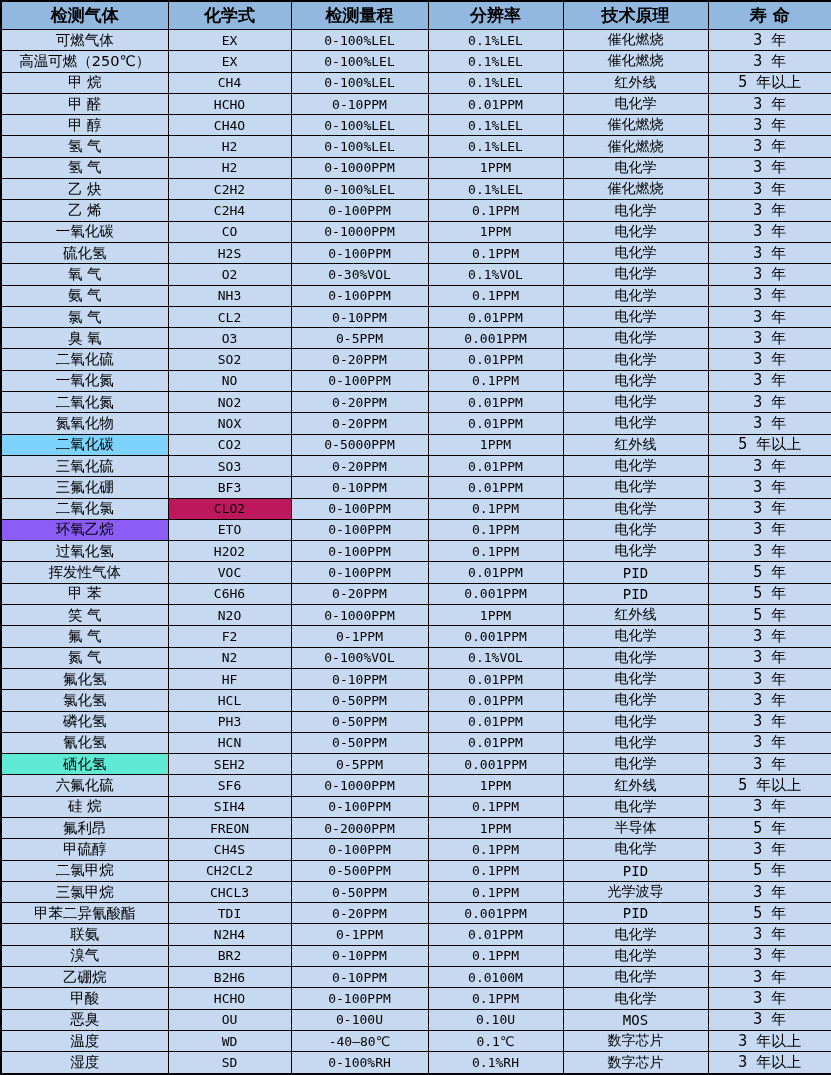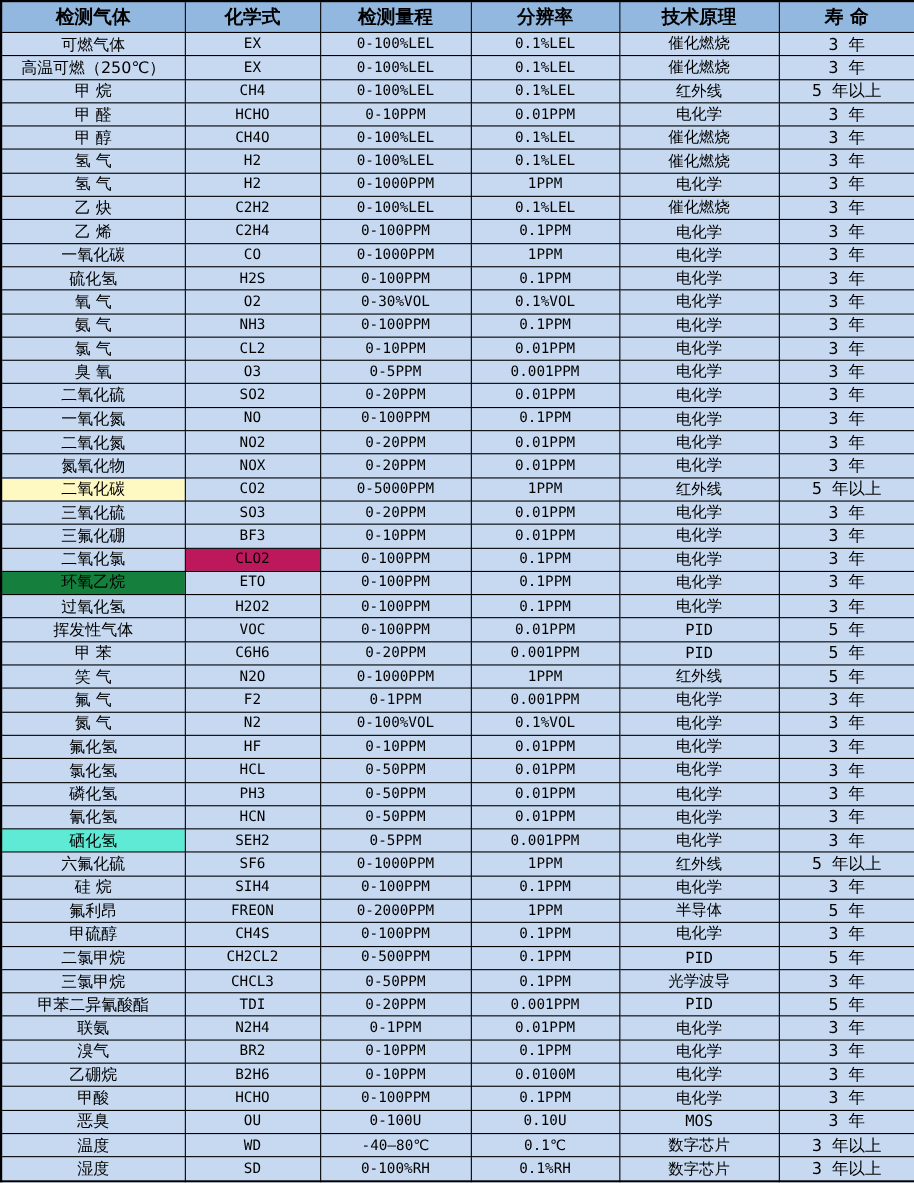--- a/index.html
+++ b/index.html
@@ -219,21 +219,21 @@
   </tr>
       <tr>
     <td class="c-gas" style="background: rgb(198, 217, 241);">氮氧化物</td>
     <td class="c-form" style="background: rgb(198, 217, 241);">NOX</td>
     <td class="c-range" style="background: rgb(198, 217, 241);">0-20PPM</td>
     <td class="c-res" style="background: rgb(198, 217, 241);">0.01PPM</td>
     <td class="c-tech" style="background: rgb(198, 217, 241);">电化学</td>
     <td class="c-life" style="background: rgb(198, 217, 241);">3 年</td>
   </tr>
       <tr>
-    <td class="c-gas" style="background: #fef9c3;">二氧化碳</td>
+    <td class="c-gas" style="background: #7dd3fc;">二氧化碳</td>
     <td class="c-form" style="background: rgb(198, 217, 241);">CO2</td>
     <td class="c-range" style="background: rgb(198, 217, 241);">0-5000PPM</td>
     <td class="c-res" style="background: rgb(198, 217, 241);">1PPM</td>
     <td class="c-tech" style="background: rgb(198, 217, 241);">红外线</td>
     <td class="c-life" style="background: rgb(198, 217, 241);">5 年以上</td>
   </tr>
       <tr>
     <td class="c-gas" style="background: rgb(198, 217, 241);">三氧化硫</td>
     <td class="c-form" style="background: rgb(198, 217, 241);">SO3</td>
     <td class="c-range" style="background: rgb(198, 217, 241);">0-20PPM</td>
@@ -251,21 +251,21 @@
   </tr>
       <tr>
     <td class="c-gas" style="background: rgb(198, 217, 241);">二氧化氯</td>
     <td class="c-form" style="background: #be185d; margin-top: 24px;">CLO2</td>
     <td class="c-range" style="background: rgb(198, 217, 241);">0-100PPM</td>
     <td class="c-res" style="background: rgb(198, 217, 241);">0.1PPM</td>
     <td class="c-tech" style="background: rgb(198, 217, 241);">电化学</td>
     <td class="c-life" style="background: rgb(198, 217, 241);">3 年</td>
   </tr>
       <tr>
-    <td class="c-gas" style="background: #15803d;">环氧乙烷</td>
+    <td class="c-gas" style="background: #8b5cf6;">环氧乙烷</td>
     <td class="c-form" style="background: rgb(198, 217, 241);">ETO</td>
     <td class="c-range" style="background: rgb(198, 217, 241);">0-100PPM</td>
     <td class="c-res" style="background: rgb(198, 217, 241);">0.1PPM</td>
     <td class="c-tech" style="background: rgb(198, 217, 241);">电化学</td>
     <td class="c-life" style="background: rgb(198, 217, 241);">3 年</td>
   </tr>
       <tr>
     <td class="c-gas" style="background: rgb(198, 217, 241);">过氧化氢</td>
     <td class="c-form" style="background: rgb(198, 217, 241);">H2O2</td>
     <td class="c-range" style="background: rgb(198, 217, 241);">0-100PPM</td>

